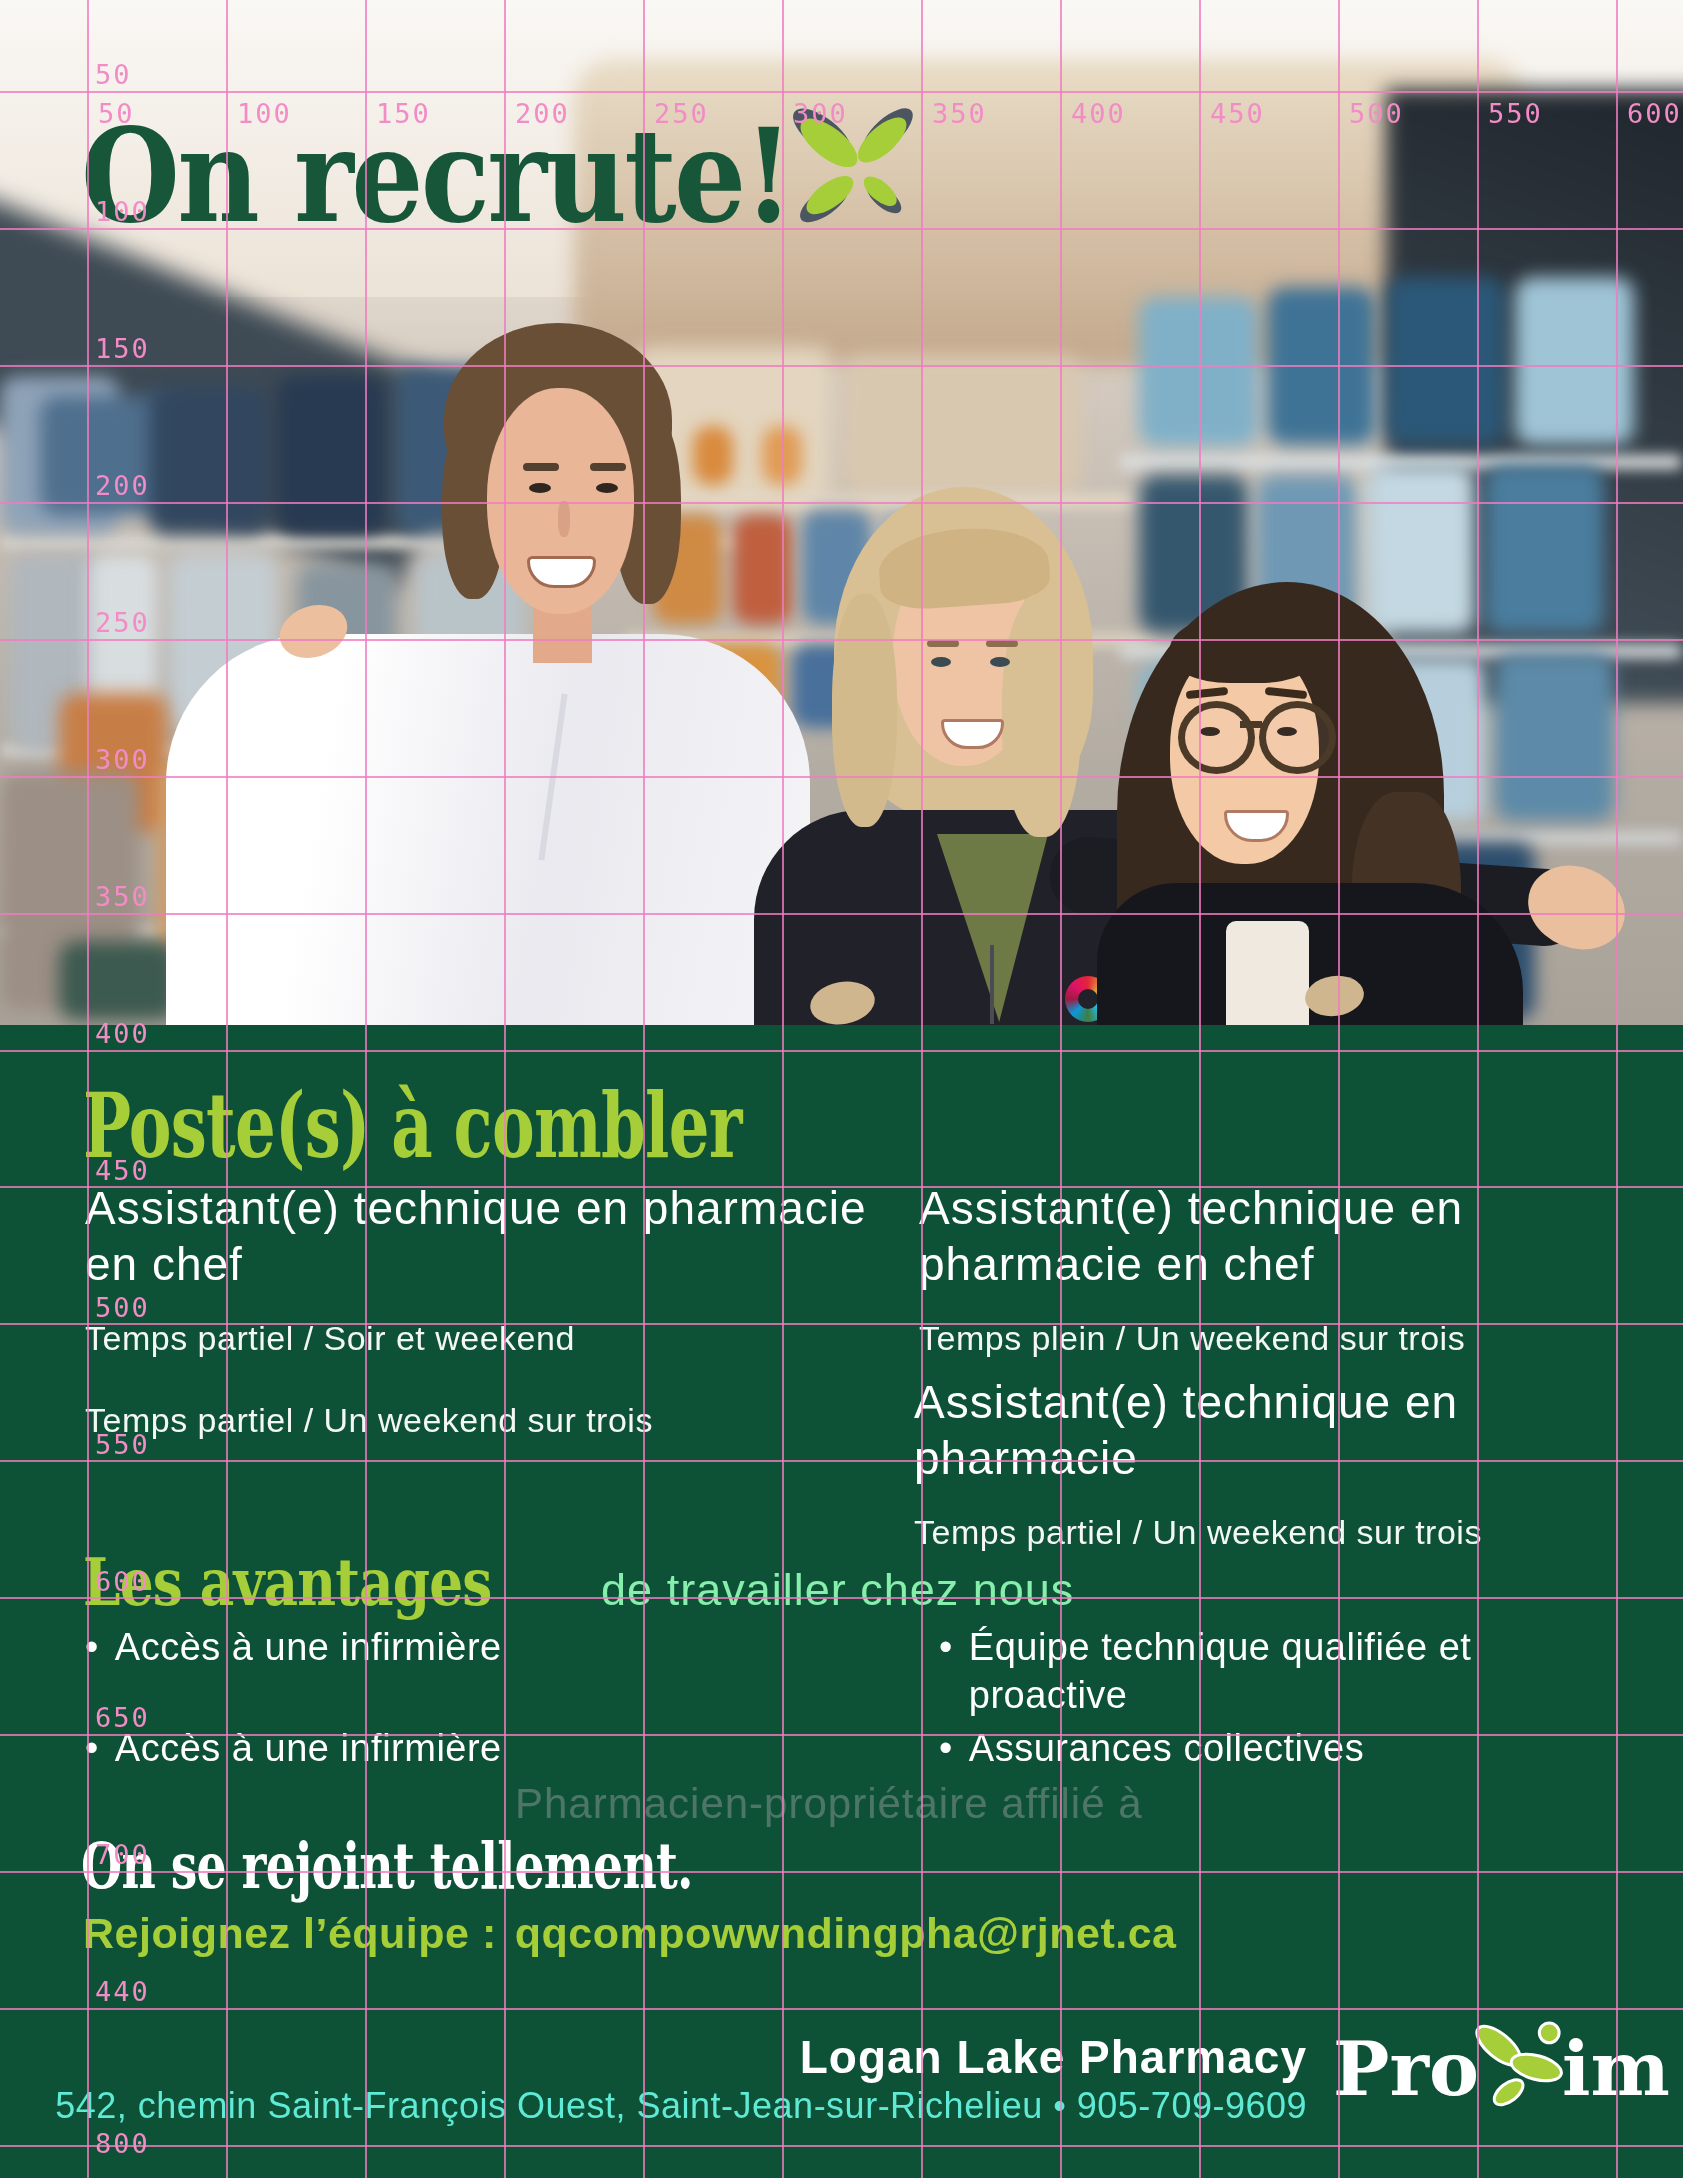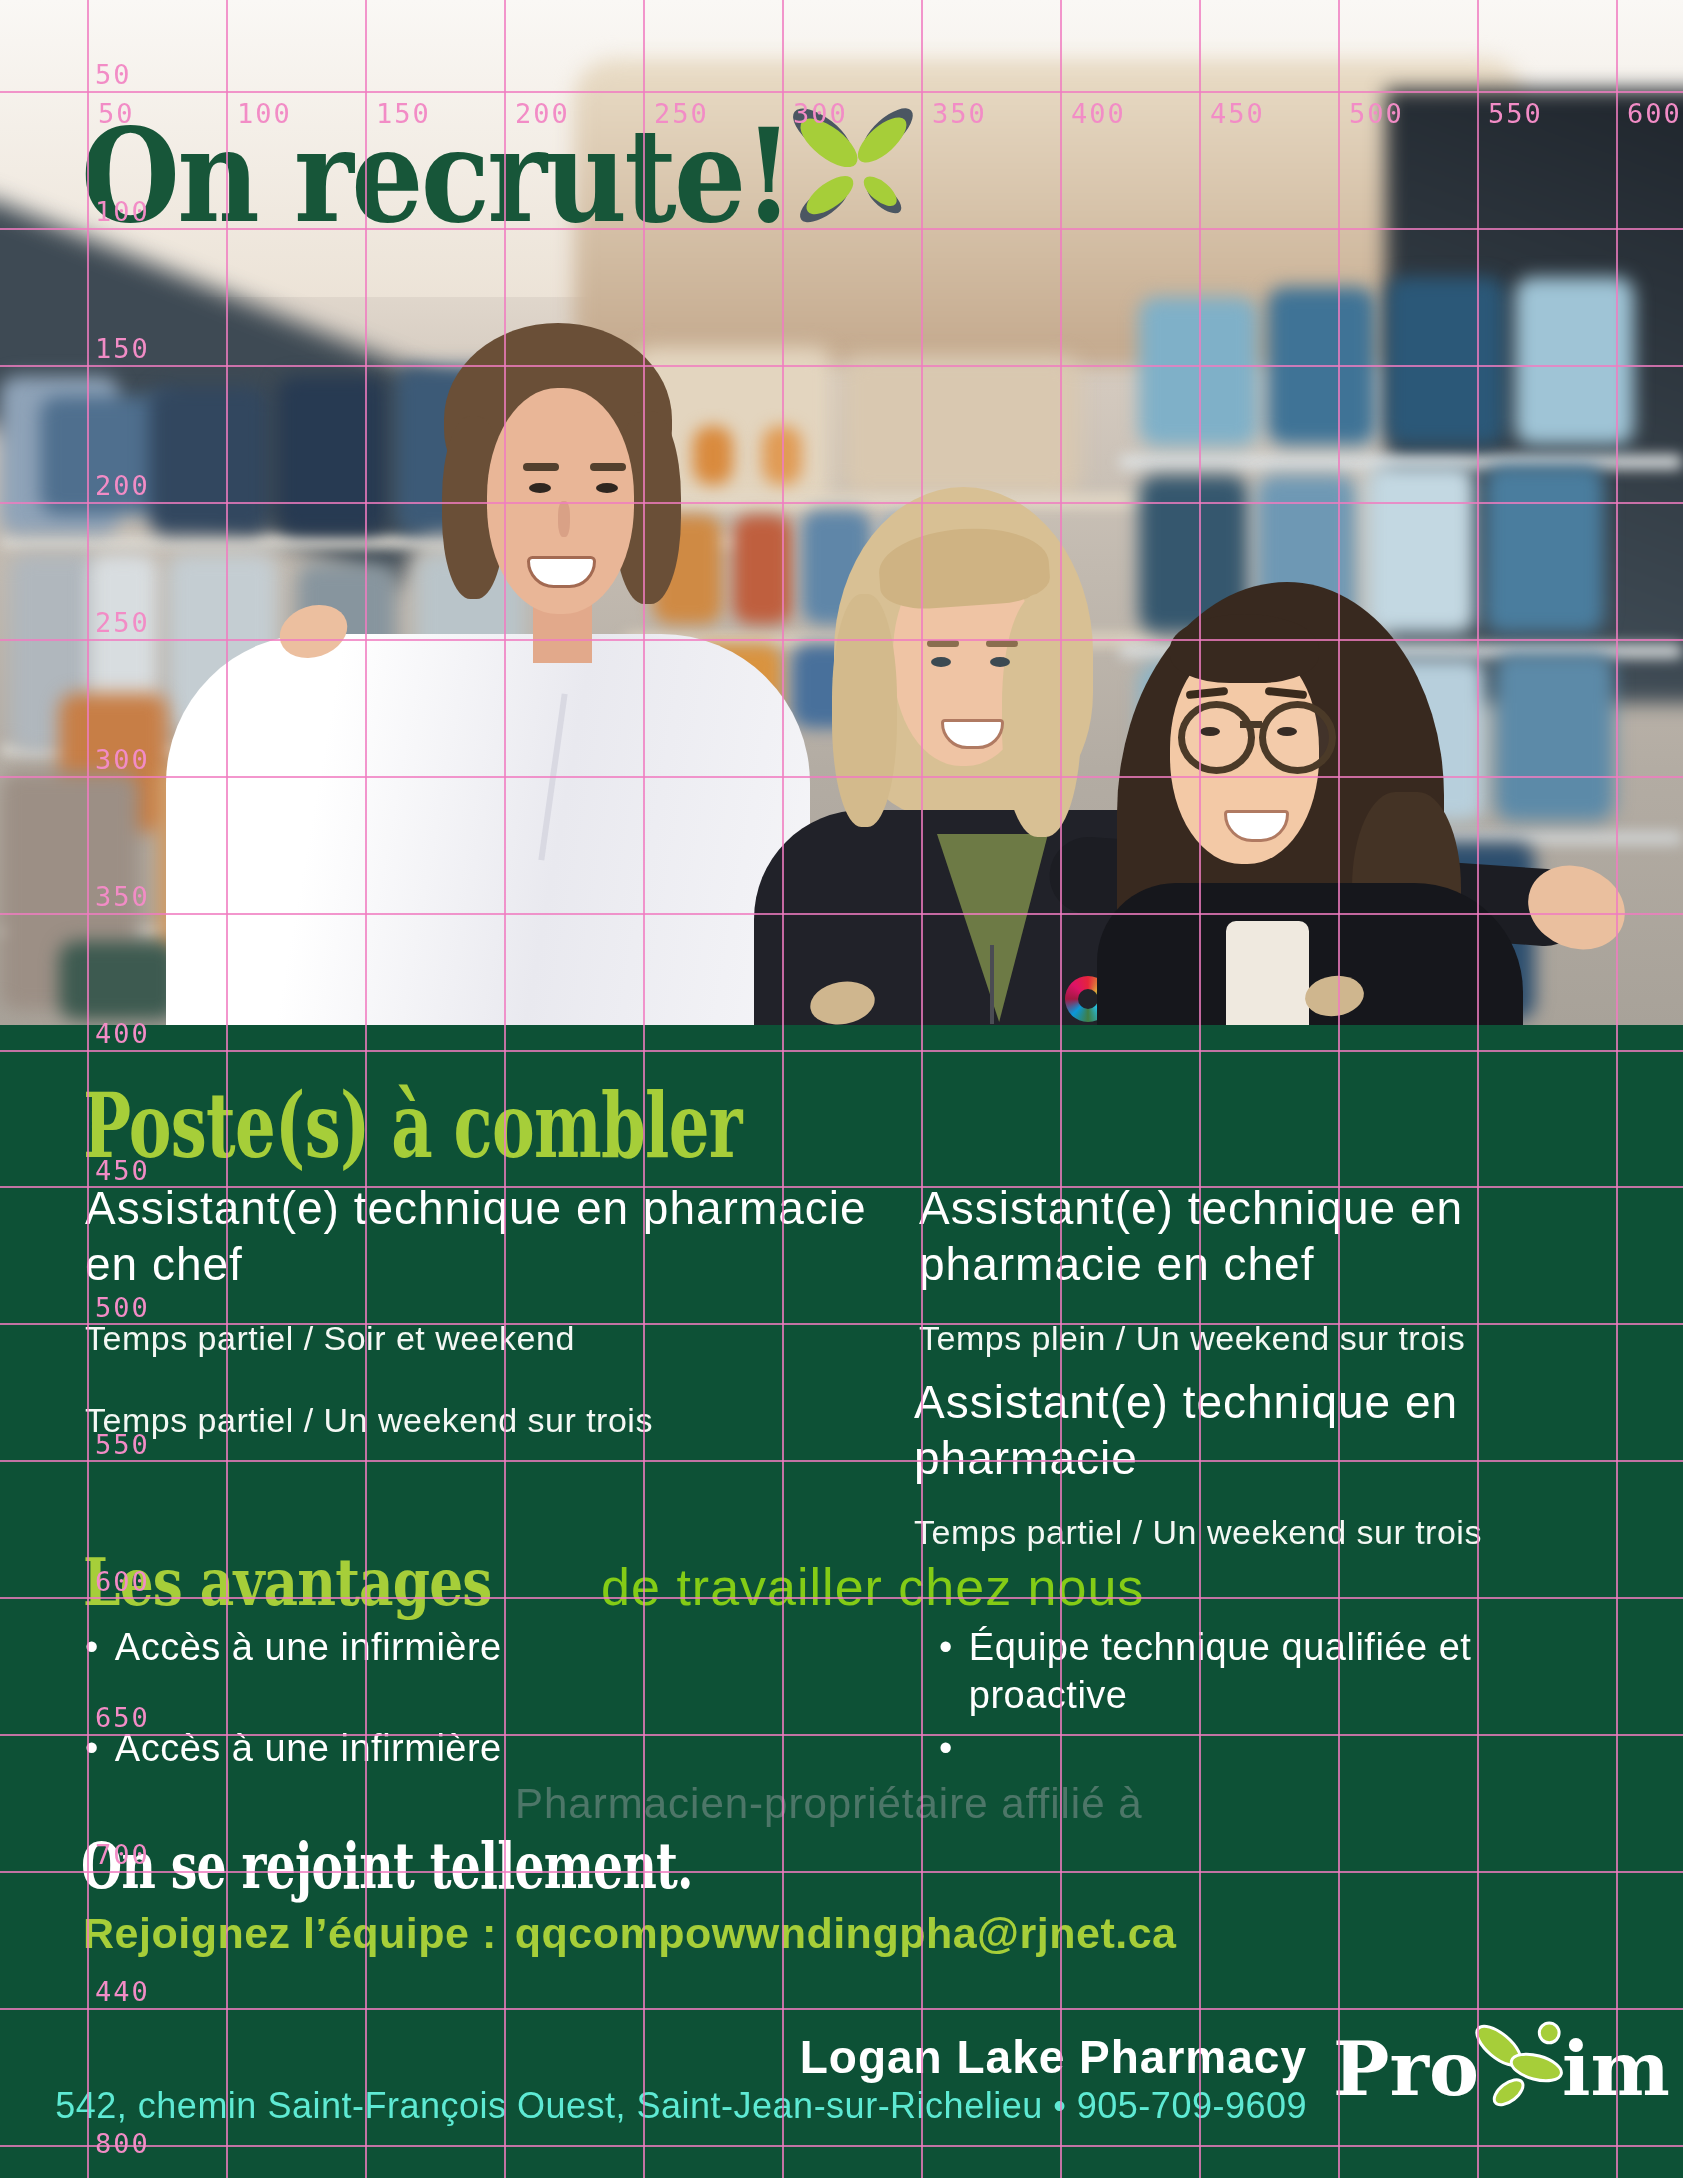--- a/index.html
+++ b/index.html
@@ -17,21 +17,21 @@
   .sans{font-family:"Liberation Sans",sans-serif;}
   #hero-title{left:81px;top:111px;font-size:129px;line-height:1;color:#175639;
               letter-spacing:-3px;transform:scaleX(.88);transform-origin:left;white-space:nowrap;}
   #jobs-heading{left:83px;top:1081px;font-size:89px;line-height:1;color:#a6ce39;
                 letter-spacing:-1px;transform:scaleX(.72);transform-origin:left;white-space:nowrap;}
   .job{position:absolute;color:#ffffff;}
   .job .jtitle{font-size:46px;line-height:1.22;letter-spacing:1px;font-weight:400;}
   .job .jsched{font-size:34px;line-height:1.2;letter-spacing:0.5px;margin-top:26px;color:#f4f8f4;}
   #benefits-heading{left:83px;top:1544px;display:flex;align-items:baseline;gap:20px;white-space:nowrap;}
   #benefits-accent{font-size:65px;color:#a6ce39;letter-spacing:-1px;transform:scaleX(.82);transform-origin:left bottom;display:inline-block;}
-  #benefits-rest{font-size:52px;color:#84cc16;letter-spacing:1px;}
+  #benefits-rest{font-size:45px;color:#86efac;letter-spacing:1px;}
   .bullet{position:absolute;display:flex;color:#fff;font-size:38px;line-height:1.26;letter-spacing:0.5px;}
   .bullet .dot{margin-right:16px;}
   #watermark{left:515px;top:1780px;font-size:42px;letter-spacing:1px;color:rgba(244,214,235,.28);white-space:nowrap;}
   #cta-headline{left:81px;top:1835px;font-size:63px;line-height:1;color:#ffffff;
                 letter-spacing:-1px;transform:scaleX(.75);transform-origin:left;white-space:nowrap;}
   #cta-line{left:83px;top:1909px;display:flex;align-items:baseline;gap:18px;white-space:nowrap;
             font-size:43px;font-weight:bold;color:#a6ce39;letter-spacing:0.5px;}
   #footer-name{top:2030px;right:376px;font-size:46px;font-weight:bold;color:#fff;letter-spacing:1px;white-space:nowrap;}
   #footer-address{top:2085px;right:376px;font-size:36px;color:#5eead4;letter-spacing:0.5px;white-space:nowrap;}
   #brand{left:1333px;top:2020px;display:flex;align-items:center;}
@@ -209,20 +209,21 @@
 <div class="bullet content" style="left:85px;top:1725px;width:832px;">
   <span class="dot">•</span>
   <span>Accès à une infirmière</span>
 </div>
 <div class="bullet content" style="left:939px;top:1624px;width:634px;">
   <span class="dot">•</span>
   <span>Équipe technique qualifiée et proactive</span>
 </div>
 <div class="bullet content" style="left:939px;top:1725px;width:634px;">
   <span class="dot">•</span>
+  <span>Assurances collectives</span>
 </div>
 
 <div id="watermark" class="abs sans content">Pharmacien-propriétaire affilié à</div>
 
 <div id="cta-headline" class="abs slab content">On se rejoint tellement.</div>
 <div id="cta-line" class="abs content">
   <span>Rejoignez l’équipe :</span>
   <span>qqcompowwndingpha@rjnet.ca</span>
 </div>
 

